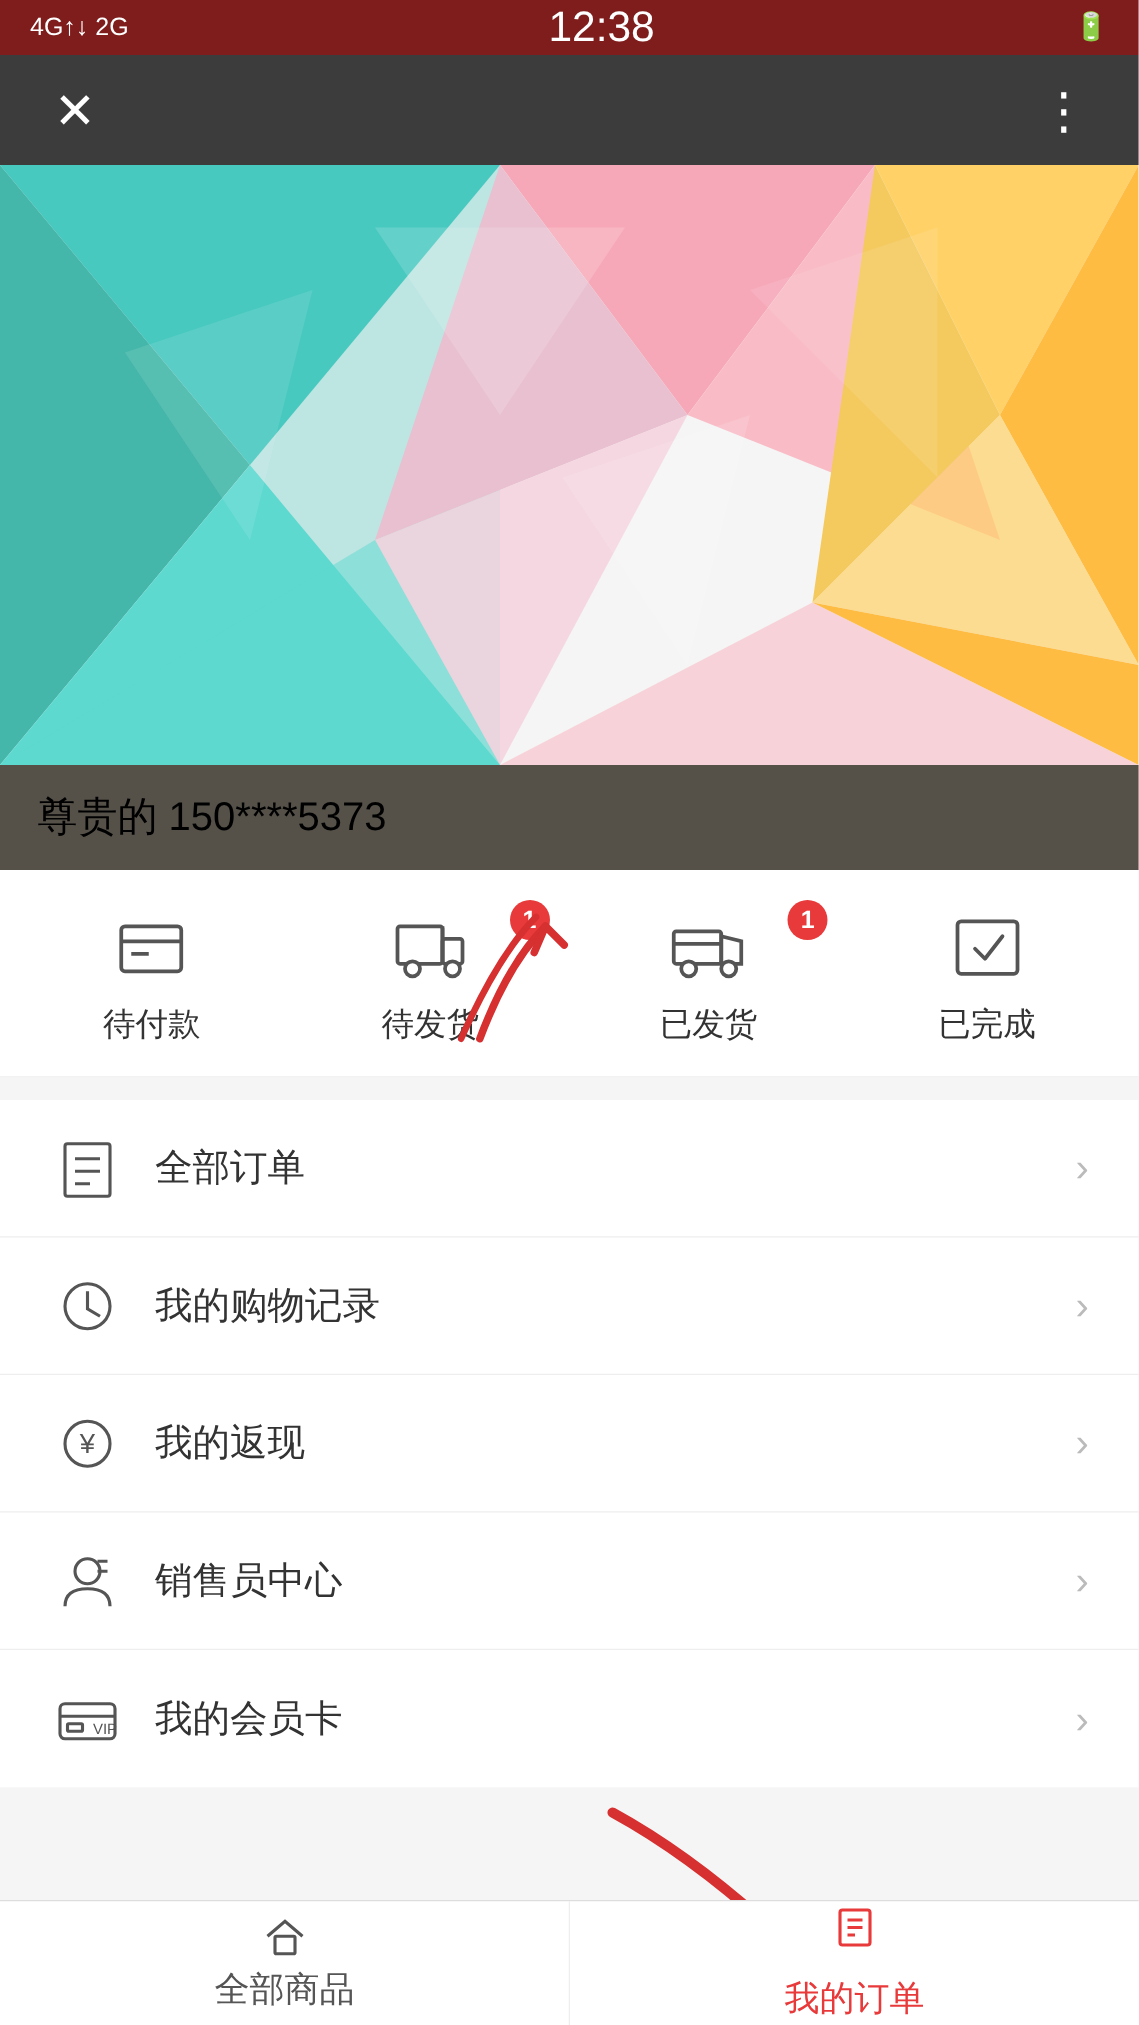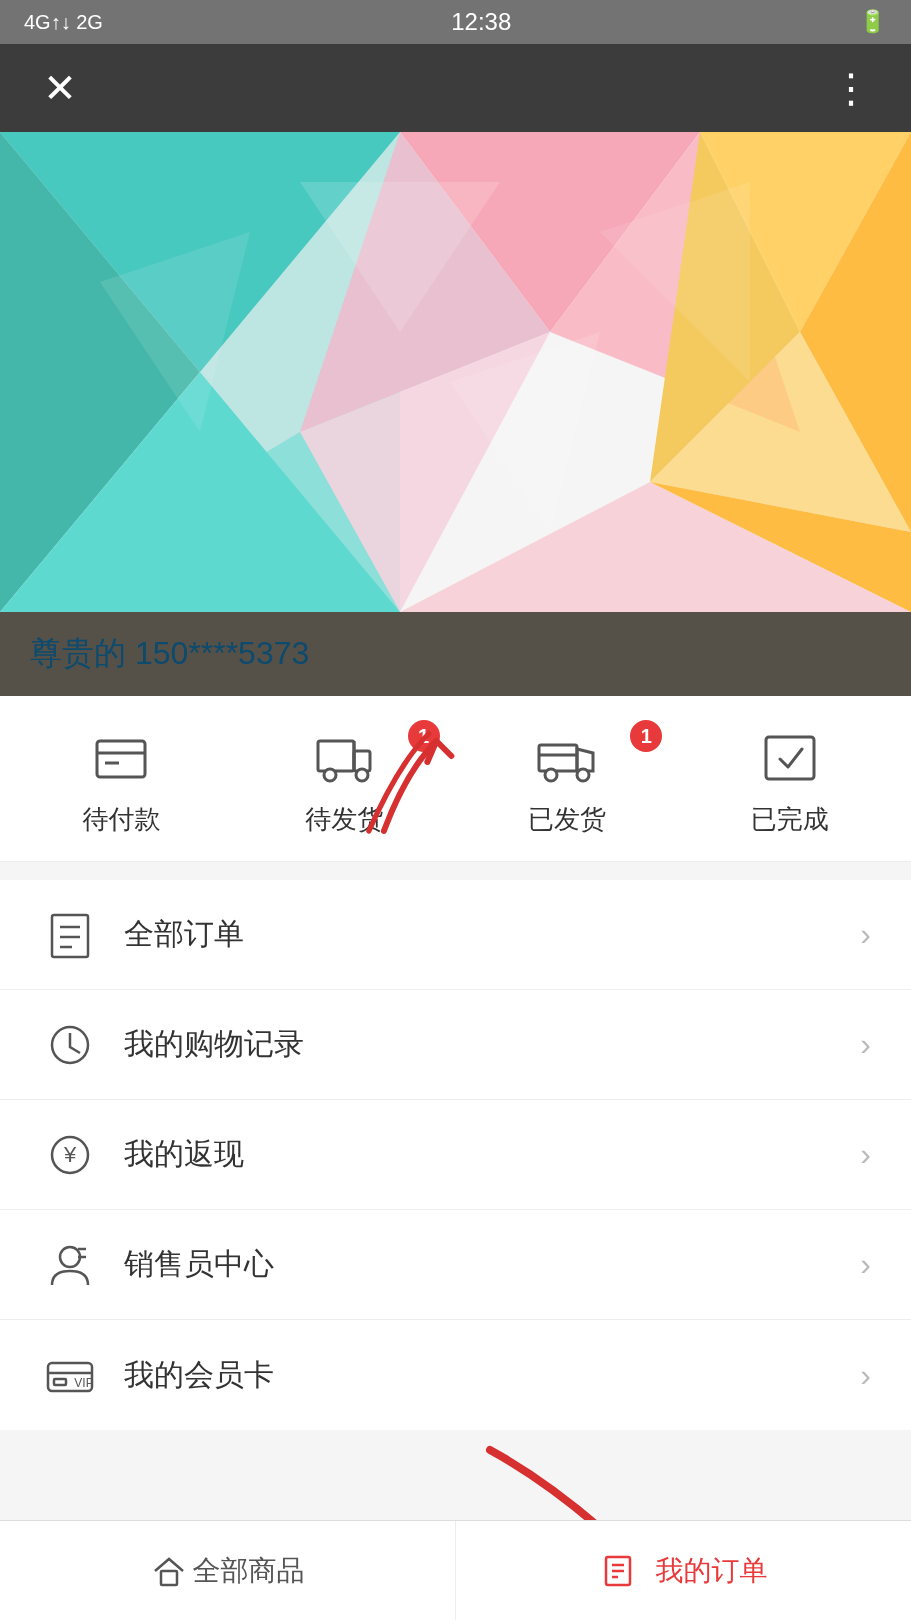--- a/index.html
+++ b/index.html
@@ -8,31 +8,31 @@
     body {
       width: 911px;
       min-height: 1620px;
       font-family: -apple-system, "PingFang SC", "Helvetica Neue", Arial, sans-serif;
       background: #f5f5f5;
       overflow-x: hidden;
     }
 
     
     .status-bar {
-      background: #737373;
+      background: #7f1d1d;
       color: #fff;
       height: 44px;
       display: flex;
       align-items: center;
       justify-content: space-between;
       padding: 0 24px;
       font-size: 22px;
     }
     .status-left { display: flex; align-items: center; gap: 6px; }
-    .status-time { font-size: 24px; font-weight: 500; }
+    .status-time { font-size: 34px; font-weight: 500; }
     .status-right { display: flex; align-items: center; gap: 8px; }
 
     
     .top-bar {
       background: #3c3c3c;
       color: #fff;
       height: 88px;
       display: flex;
       align-items: center;
       padding: 0 30px;
@@ -53,21 +53,21 @@
 
     
     .hero-banner {
       width: 100%;
       height: 480px;
       position: relative;
       overflow: hidden;
     }
     .hero-user-bar {
       background: rgba(50, 45, 35, 0.82);
-      color: #0c4a6e;
+      color: #000000;
       padding: 20px 30px;
       font-size: 32px;
     }
 
     
     .order-status-row {
       background: #fff;
       display: flex;
       align-items: center;
       justify-content: space-around;
@@ -162,21 +162,21 @@
       width: 911px;
       height: 100px;
       background: #fff;
       border-top: 1px solid #ddd;
       display: flex;
       align-items: center;
     }
     .bottom-nav-item {
       flex: 1;
       display: flex;
-      flex-direction: row;
+      flex-direction: column;
       align-items: center;
       justify-content: center;
       height: 100%;
       cursor: pointer;
       border-right: 1px solid #eee;
       font-size: 28px;
       color: #555;
       gap: 6px;
     }
     .bottom-nav-item:last-child { border-right: none; gap: 20px; }

